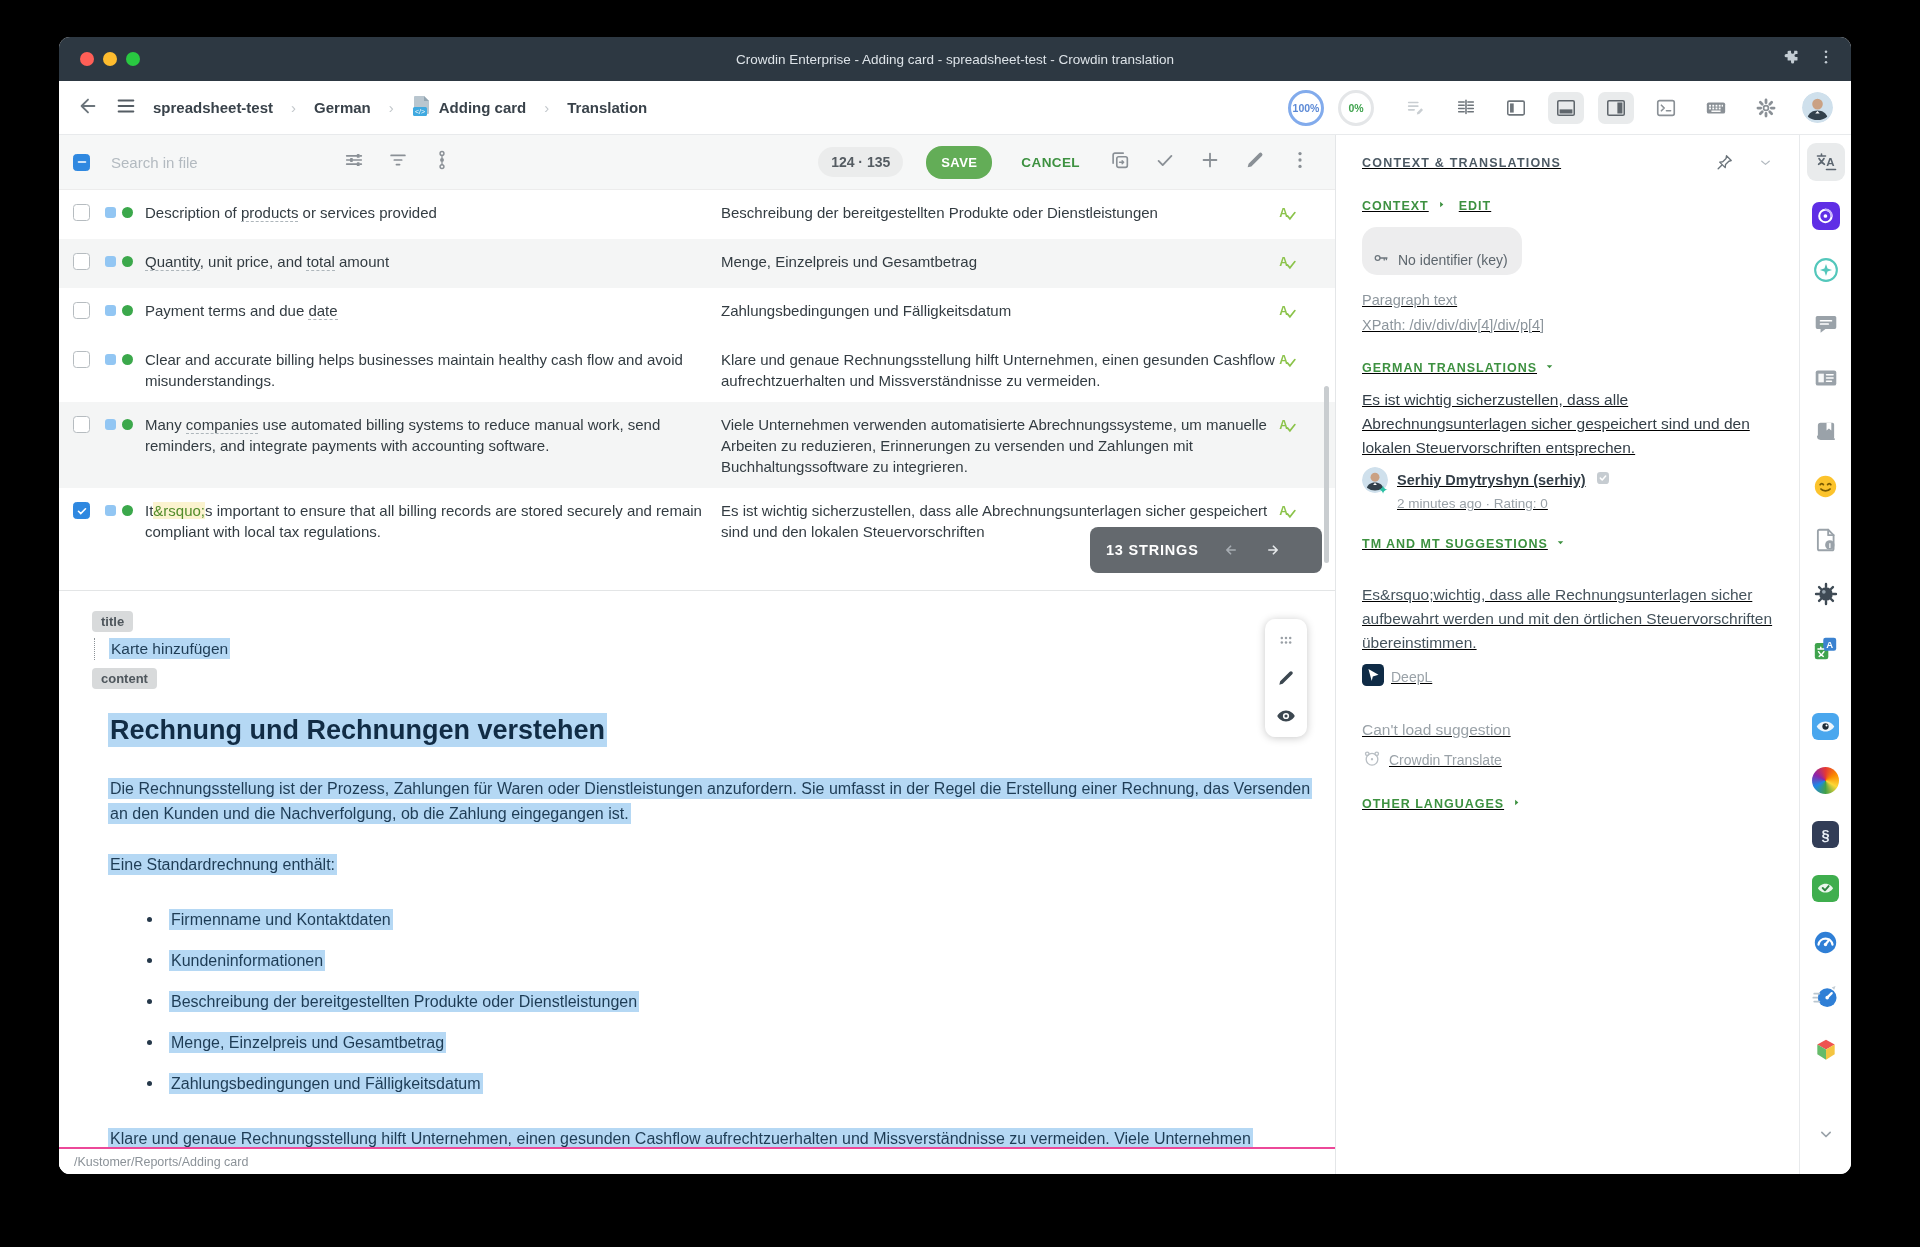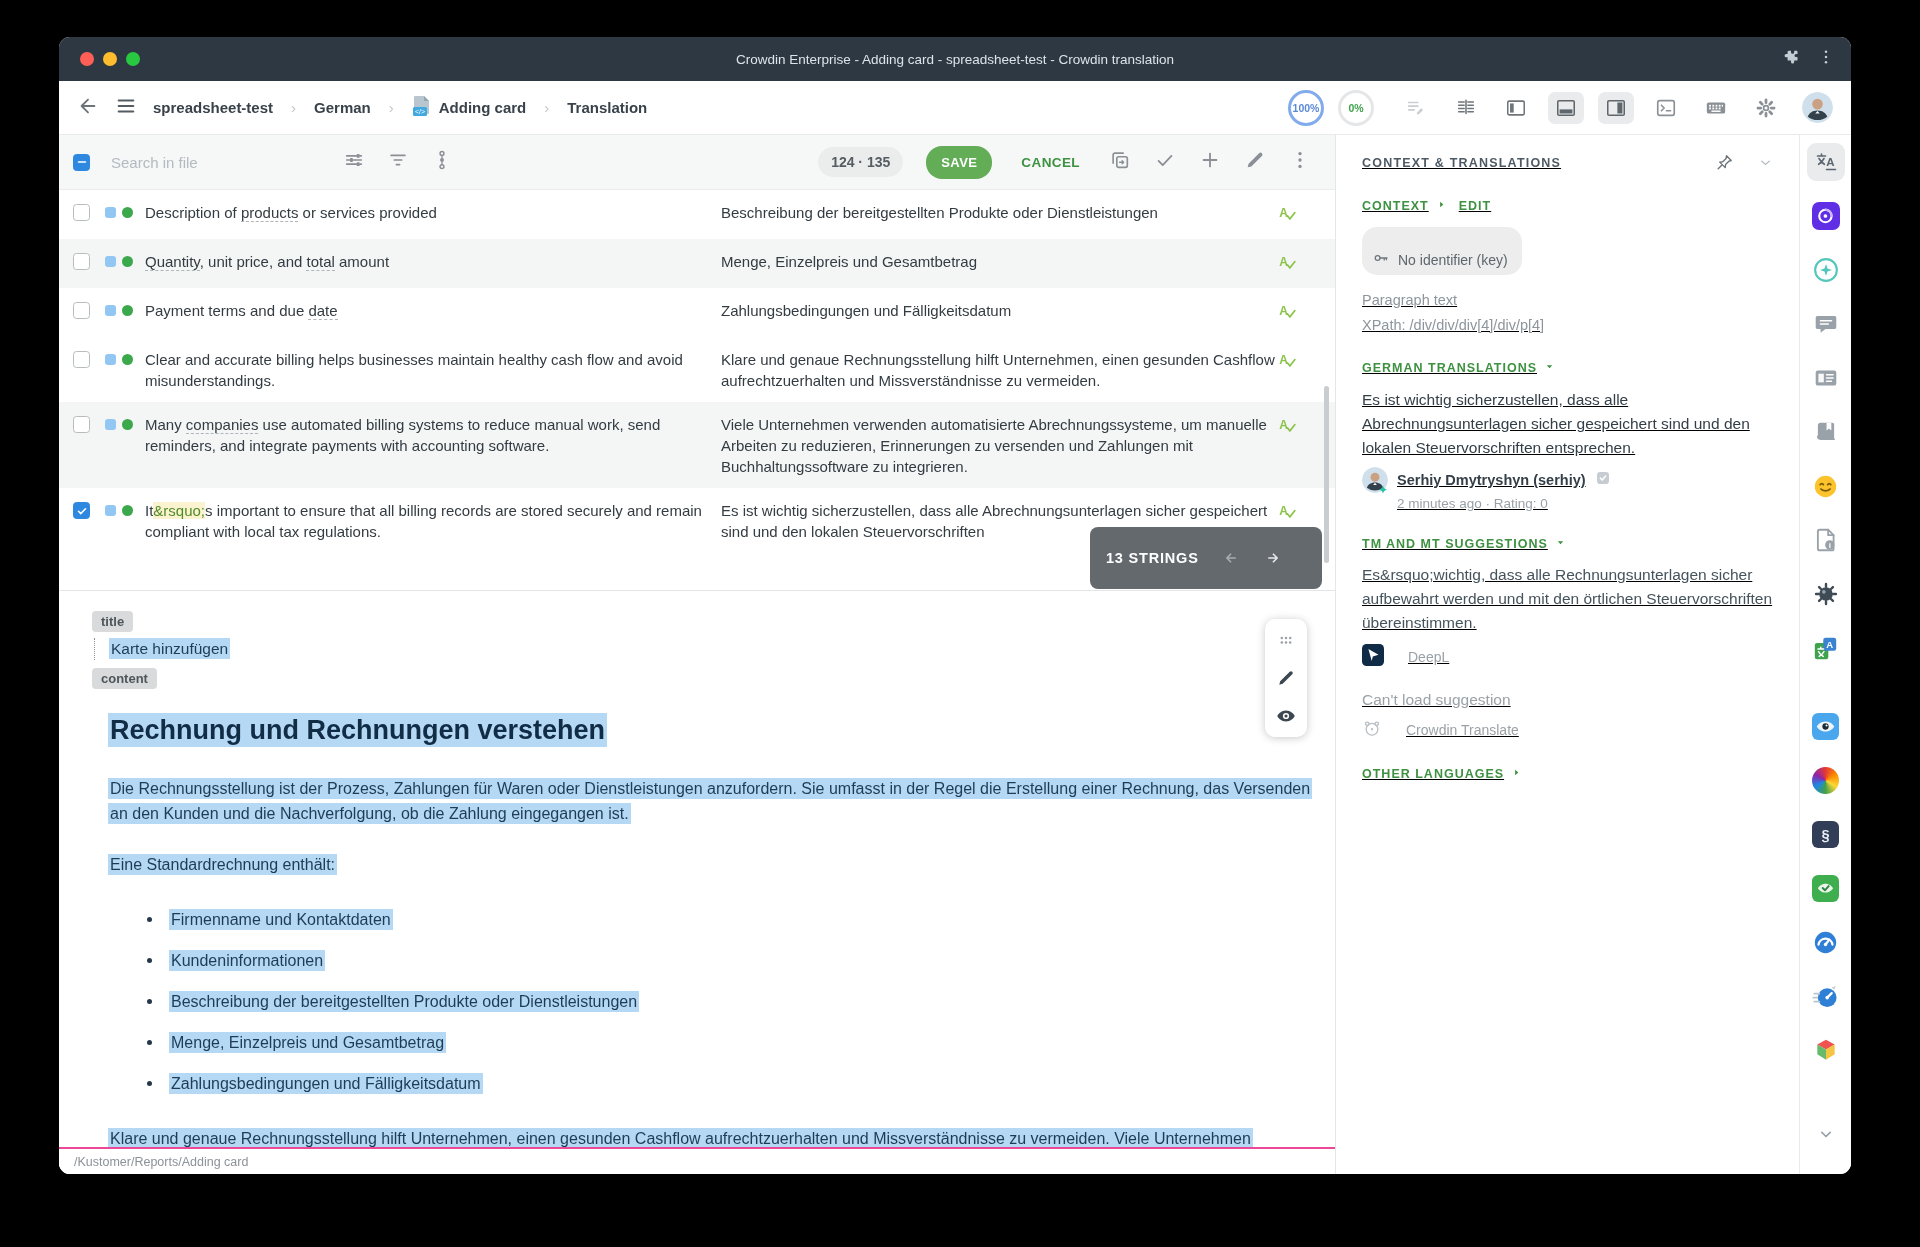--- a/index.html
+++ b/index.html
@@ -52,21 +52,21 @@
     margin-top:2px;flex:0 0 auto;display:flex;align-items:center;justify-content:center;}
   .srow .cb.checked{background:#2f88e0;border-color:#2f88e0;}
   .sq{width:11px;height:11px;border-radius:3px;background:#92c6f3;margin-left:15px;margin-top:5px;flex:0 0 auto;}
   .dotg{width:11px;height:11px;border-radius:50%;background:#3ba84b;margin-left:6px;margin-top:5px;flex:0 0 auto;}
   .src{width:562px;margin-left:12px;}
   .trg{width:558px;margin-left:16px;}
   .aic{margin-left:auto;margin-right:38px;margin-top:1px;}
   .du{border-bottom:1px dashed #aeb6bb;}
   .ent{background:#fbf3cf;color:#518c2a;}
   .vscroll{position:absolute;right:6px;top:251px;width:5px;height:177px;background:#c9cdd0;border-radius:3px;z-index:4;}
-  .ovl{position:absolute;left:1031px;top:392px;width:232px;height:62px;background:rgba(78,84,90,.88);
+  .ovl{position:absolute;left:1031px;top:392px;width:232px;height:46px;background:rgba(78,84,90,.88);
     border-radius:8px;color:#fff;display:flex;align-items:center;padding:0 16px;z-index:6;}
   .ovl .lbl{font-size:14.5px;font-weight:bold;letter-spacing:.8px;}
   .ovl .arr{margin-left:22px;display:flex;}
   .ovl .arr:first-of-type{margin-left:auto;}
   
   .preview{flex:1;border-top:1px solid #e3e5e6;position:relative;overflow:hidden;padding:20px 16px 0 33px;background:#fff;}
   .tagpill{display:inline-block;background:#d8dadb;color:#4e565c;font-weight:bold;font-size:13px;
     padding:3px 9px;border-radius:4px;}
   .pv-title-line{margin:6px 0 8px 2px;padding:2px 0 2px 14px;border-left:1px dotted #8b9196;font-size:15.5px;color:#1e3c55;}
   .hl{background:#b5d8f4;box-decoration-break:clone;-webkit-box-decoration-break:clone;padding:2px 2px;}
@@ -93,23 +93,23 @@
   .idpill{display:inline-flex;align-items:center;gap:8px;background:#ededee;border-radius:15px;
     padding:22px 14px 5px 10px;color:#5d666d;font-size:14px;margin-top:14px;}
   .sb-grey{color:#8d969d;font-size:14.5px;line-height:23px;}
   .mt14{margin-top:14px;} .mt4{margin-top:2px;} .mt24{margin-top:24px;} .mt26{margin-top:26px;}
   .sb-text{color:#333e47;font-size:15.5px;line-height:24px;margin-top:13px;}
   .author-row{display:flex;align-items:center;gap:9px;margin-top:7px;position:relative;}
   .sb-avatar{width:26px;height:26px;border-radius:50%;overflow:hidden;flex:0 0 auto;}
   .spark{position:absolute;left:16px;top:16px;color:#2bbfa3;font-size:12px;}
   .author-name{font-size:14.5px;font-weight:bold;color:#333e47;}
   .meta{color:#9aa2a8;font-size:13.5px;margin:3px 0 0 35px;}
-  .sugg{margin-top:12px;}
+  .sugg{margin-top:32px;}
   .sugg .txt{color:#45535c;font-size:15.5px;line-height:24px;}
-  .provrow{display:flex;align-items:center;gap:24px;margin-top:9px;color:#9aa2a8;font-size:14px;}
+  .provrow{display:flex;align-items:center;gap:7px;margin-top:9px;color:#9aa2a8;font-size:14px;}
   .errtxt{color:#9aa2a8;font-size:15.5px;margin-top:22px;}
   
   .strip{flex:0 0 52px;width:52px;border-left:1px solid #e8eaec;display:flex;flex-direction:column;align-items:center;
     padding-top:8px;position:relative;background:#fff;}
   .strip-item{width:38px;height:38px;display:flex;align-items:center;justify-content:center;border-radius:9px;
     margin-bottom:16px;flex:0 0 auto;}
   .strip-item.active{background:#e9ebec;}
   .strip-item.gap{margin-top:24px;}
   .strip-chev{position:absolute;bottom:30px;left:0;right:0;display:flex;justify-content:center;}
   .cwheel{width:27px;height:27px;border-radius:50%;

